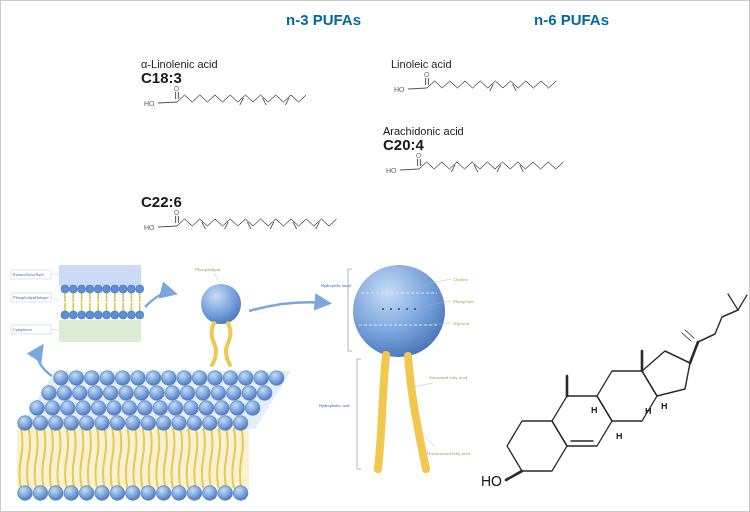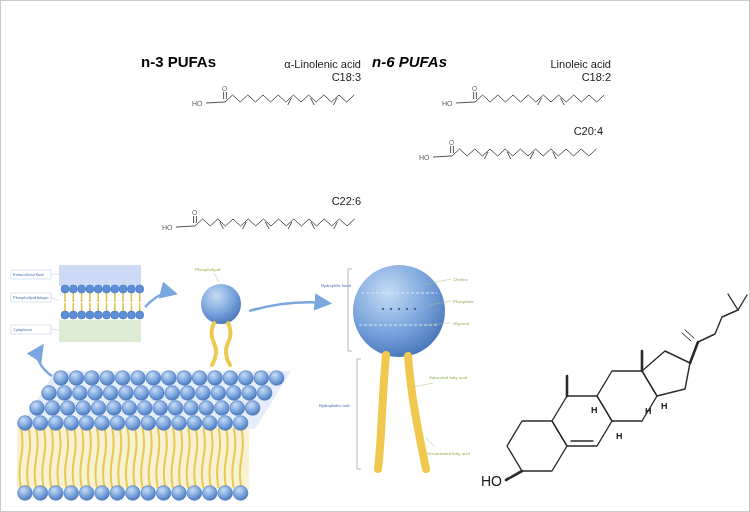--- a/index.html
+++ b/index.html
@@ -1,34 +1,34 @@
 <!DOCTYPE html>
 <html><head>
 <meta charset="utf-8">
 <style>
   html,body{margin:0;padding:0;background:#fff;font-family:"Liberation Sans",sans-serif;}
   .frame{position:relative;width:750px;height:512px;box-sizing:border-box;border:1px solid #c9c9c9;background:#fff;overflow:hidden;}
-  .col-title{position:absolute;text-align:left;font-size:15px;font-weight:bold;color:#000000;margin-top:42px;}
-  .acid-block{position:absolute;width:220px;text-align:right;}
+  .col-title{position:absolute;text-align:right;font-size:15px;font-weight:bold;color:#0369a1;}
+  .acid-block{position:absolute;width:220px;text-align:left;}
   .acid-name{font-size:11px;color:#1a1a1a;line-height:13px;}
-  .acid-formula{font-size:11px;color:#1a1a1a;line-height:13px;margin-bottom:1px;}
+  .acid-formula{font-size:15px;color:#1a1a1a;line-height:13px;margin-bottom:1px;font-weight:bold;}
   .acid-svg{display:inline-block;vertical-align:top;}
   .abs{position:absolute;}
   .t-blue{fill:#4a6fb5;font-size:4px;}
   .t-green{fill:#8fae52;font-size:4.4px;}
   .hLab{font-size:9px;font-weight:bold;fill:#222;font-family:"Liberation Sans",sans-serif;}
   text{font-family:"Liberation Sans",sans-serif;}
 </style>
 </head>
 <body>
 
 <div class="frame">
 
   <div class="col-title" style="left:140px;top:10px;width:220px;">n-3 PUFAs</div>
-  <div class="col-title" style="left:371px;top:10px;width:220px;font-style:italic;">n-6 PUFAs</div>
+  <div class="col-title" style="left:388px;top:10px;width:220px;">n-6 PUFAs</div>
 
   <div class="acid-block" style="left:140px;top:57px;">
     <div class="acid-name">α-Linolenic acid</div>
     <div class="acid-formula">C18:3</div>
     <svg class="acid-svg" width="172" height="24" viewBox="0 0 172 24">
         <polyline points="36,17 43.6,10 51.2,17 58.8,10 66.4,17 74,10 81.6,17 89.19999999999999,10 96.8,17 104.39999999999999,10 112,17 119.6,10 127.19999999999999,17 134.8,10 142.39999999999998,17 150,10 157.6,17 165.2,10" fill="none" stroke="#555" stroke-width="1"></polyline>
         <line x1="34.6" y1="14" x2="34.6" y2="7" stroke="#555" stroke-width="1"></line>
         <line x1="37.4" y1="14" x2="37.4" y2="7" stroke="#555" stroke-width="1"></line>
         <line x1="17" y1="18" x2="36" y2="17" stroke="#555" stroke-width="1"></line>
         <text x="33" y="6" font-size="6.5" fill="#555">O</text>
@@ -51,33 +51,33 @@
         <line x1="83.6" y1="20" x2="87.19999999999999" y2="13" stroke="#555" stroke-width="1"></line>
         <line x1="106.39999999999999" y1="13" x2="110" y2="20" stroke="#555" stroke-width="1"></line>
         <line x1="129.2" y1="20" x2="132.8" y2="13" stroke="#555" stroke-width="1"></line>
         <line x1="152" y1="13" x2="155.6" y2="20" stroke="#555" stroke-width="1"></line>
         <line x1="174.79999999999998" y1="20" x2="178.4" y2="13" stroke="#555" stroke-width="1"></line>
       </svg>
   </div>
 
   <div class="acid-block" style="left:390px;top:57px;">
     <div class="acid-name">Linoleic acid</div>
-    <div class="acid-formula">C18:2</div>
     <svg class="acid-svg" width="172" height="24" viewBox="0 0 172 24">
         <polyline points="36,17 43.6,10 51.2,17 58.8,10 66.4,17 74,10 81.6,17 89.19999999999999,10 96.8,17 104.39999999999999,10 112,17 119.6,10 127.19999999999999,17 134.8,10 142.39999999999998,17 150,10 157.6,17 165.2,10" fill="none" stroke="#555" stroke-width="1"></polyline>
         <line x1="34.6" y1="14" x2="34.6" y2="7" stroke="#555" stroke-width="1"></line>
         <line x1="37.4" y1="14" x2="37.4" y2="7" stroke="#555" stroke-width="1"></line>
         <line x1="17" y1="18" x2="36" y2="17" stroke="#555" stroke-width="1"></line>
         <text x="33" y="6" font-size="6.5" fill="#555">O</text>
         <text x="3" y="21" font-size="7" fill="#555">HO</text>
         <line x1="98.8" y1="20" x2="102.39999999999999" y2="13" stroke="#555" stroke-width="1"></line>
         <line x1="121.6" y1="13" x2="125.19999999999999" y2="20" stroke="#555" stroke-width="1"></line>
       </svg>
   </div>
   <div class="acid-block" style="left:382px;top:124px;">
+    <div class="acid-name">Arachidonic acid</div>
     <div class="acid-formula">C20:4</div>
     <svg class="acid-svg" width="187" height="24" viewBox="0 0 187 24">
         <polyline points="36,17 43.6,10 51.2,17 58.8,10 66.4,17 74,10 81.6,17 89.19999999999999,10 96.8,17 104.39999999999999,10 112,17 119.6,10 127.19999999999999,17 134.8,10 142.39999999999998,17 150,10 157.6,17 165.2,10 172.79999999999998,17 180.4,10" fill="none" stroke="#555" stroke-width="1"></polyline>
         <line x1="34.6" y1="14" x2="34.6" y2="7" stroke="#555" stroke-width="1"></line>
         <line x1="37.4" y1="14" x2="37.4" y2="7" stroke="#555" stroke-width="1"></line>
         <line x1="17" y1="18" x2="36" y2="17" stroke="#555" stroke-width="1"></line>
         <text x="33" y="6" font-size="6.5" fill="#555">O</text>
         <text x="3" y="21" font-size="7" fill="#555">HO</text>
         <line x1="68.4" y1="20" x2="72" y2="13" stroke="#555" stroke-width="1"></line>
         <line x1="91.19999999999999" y1="13" x2="94.8" y2="20" stroke="#555" stroke-width="1"></line>

